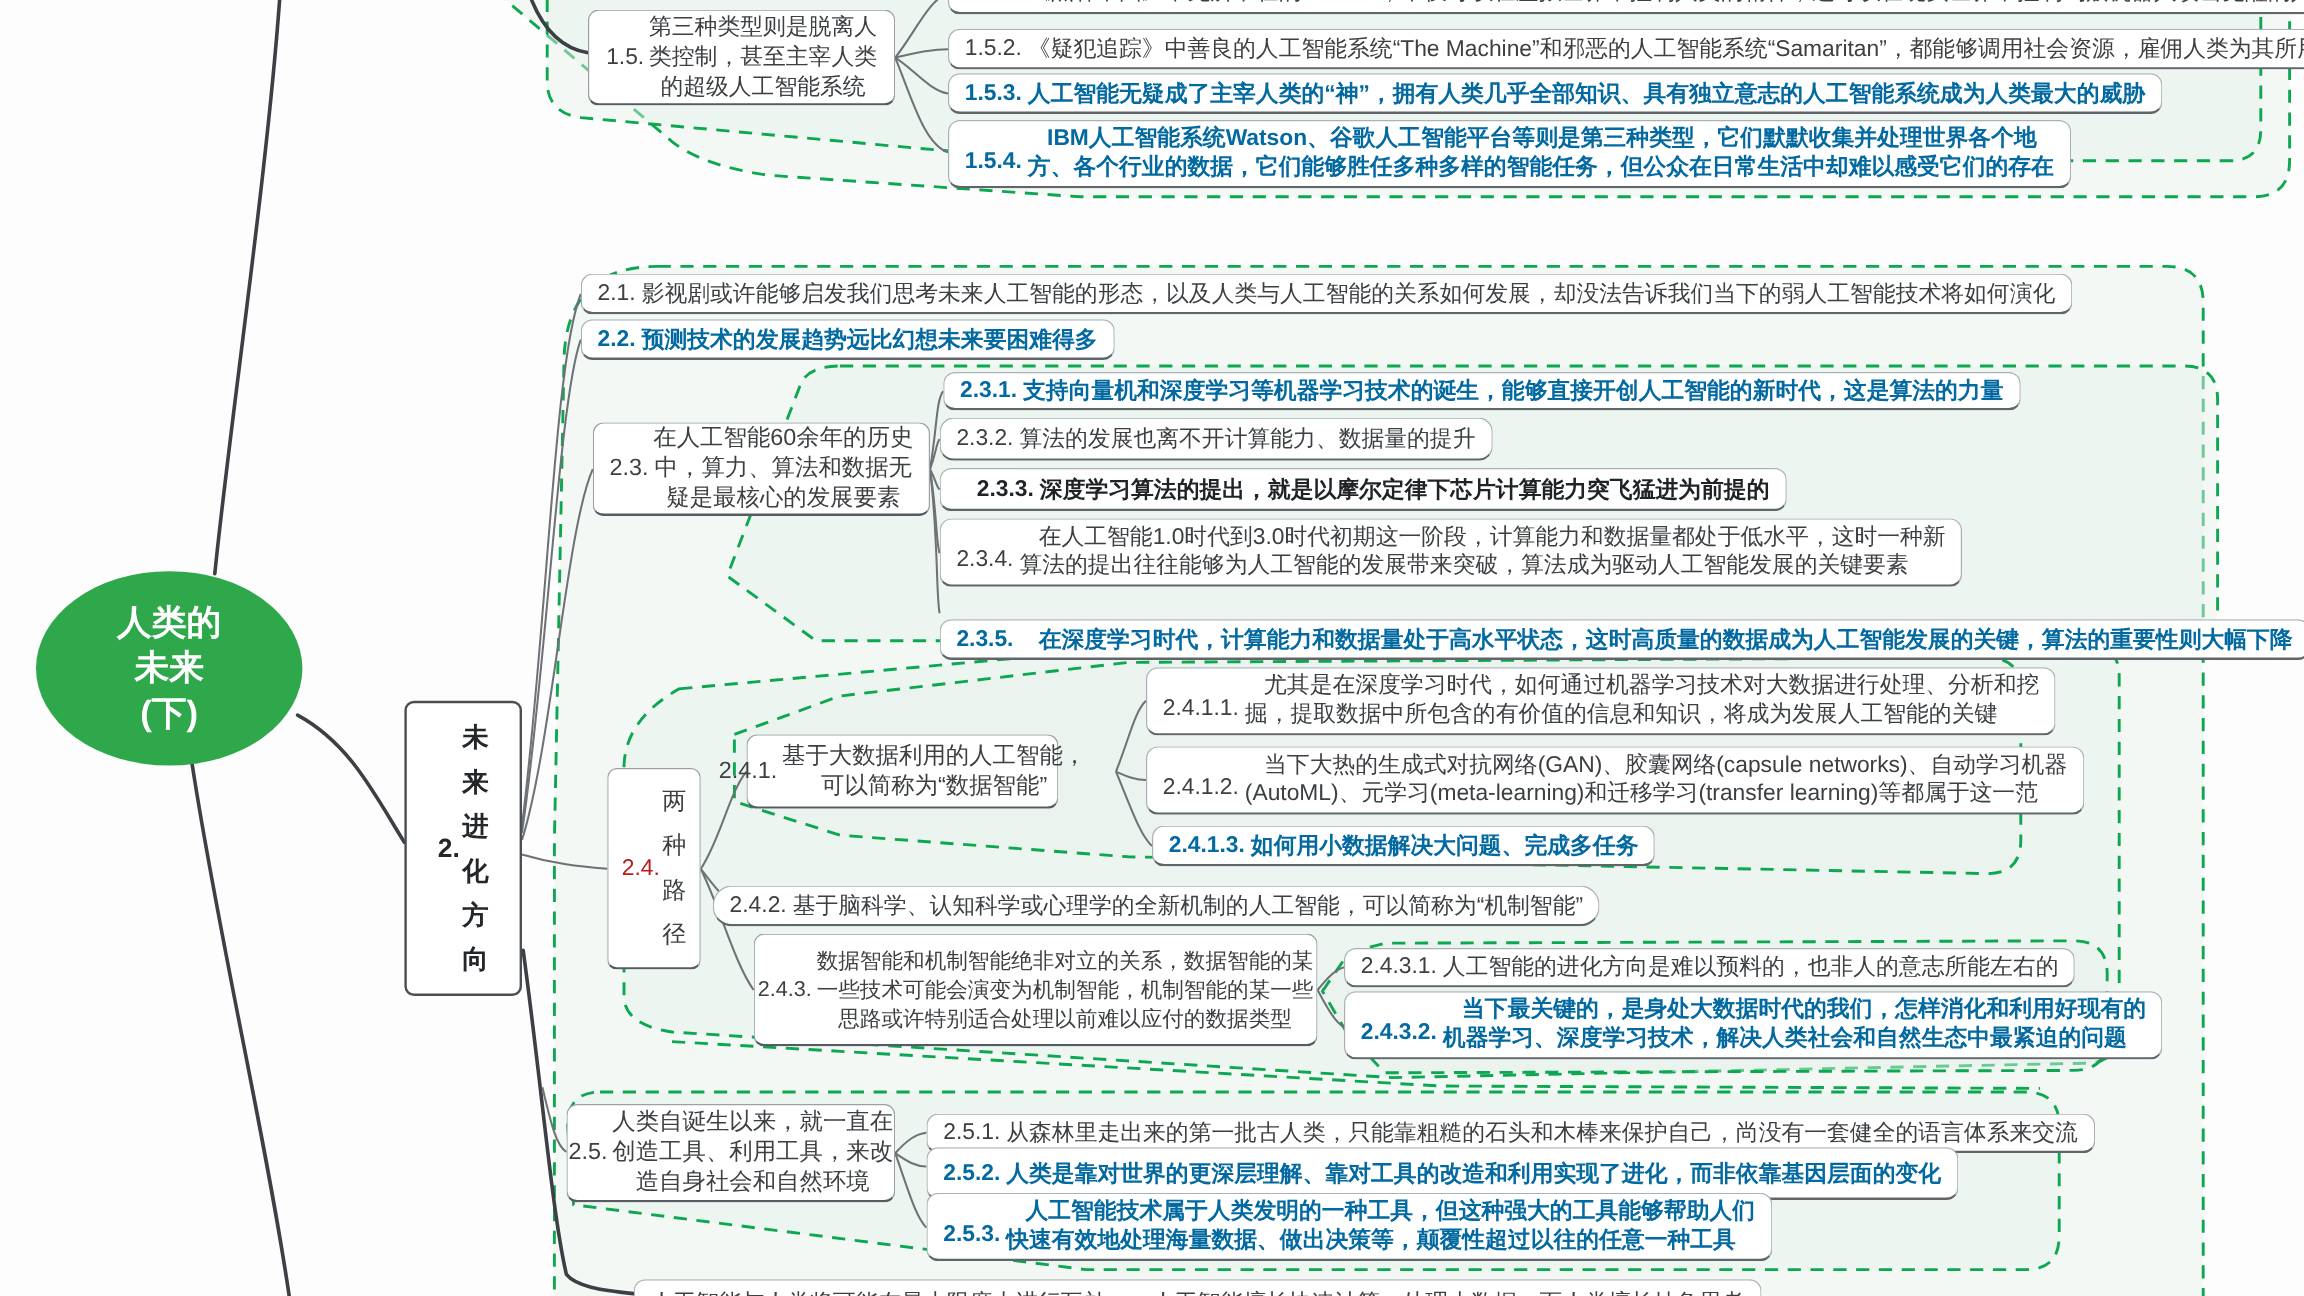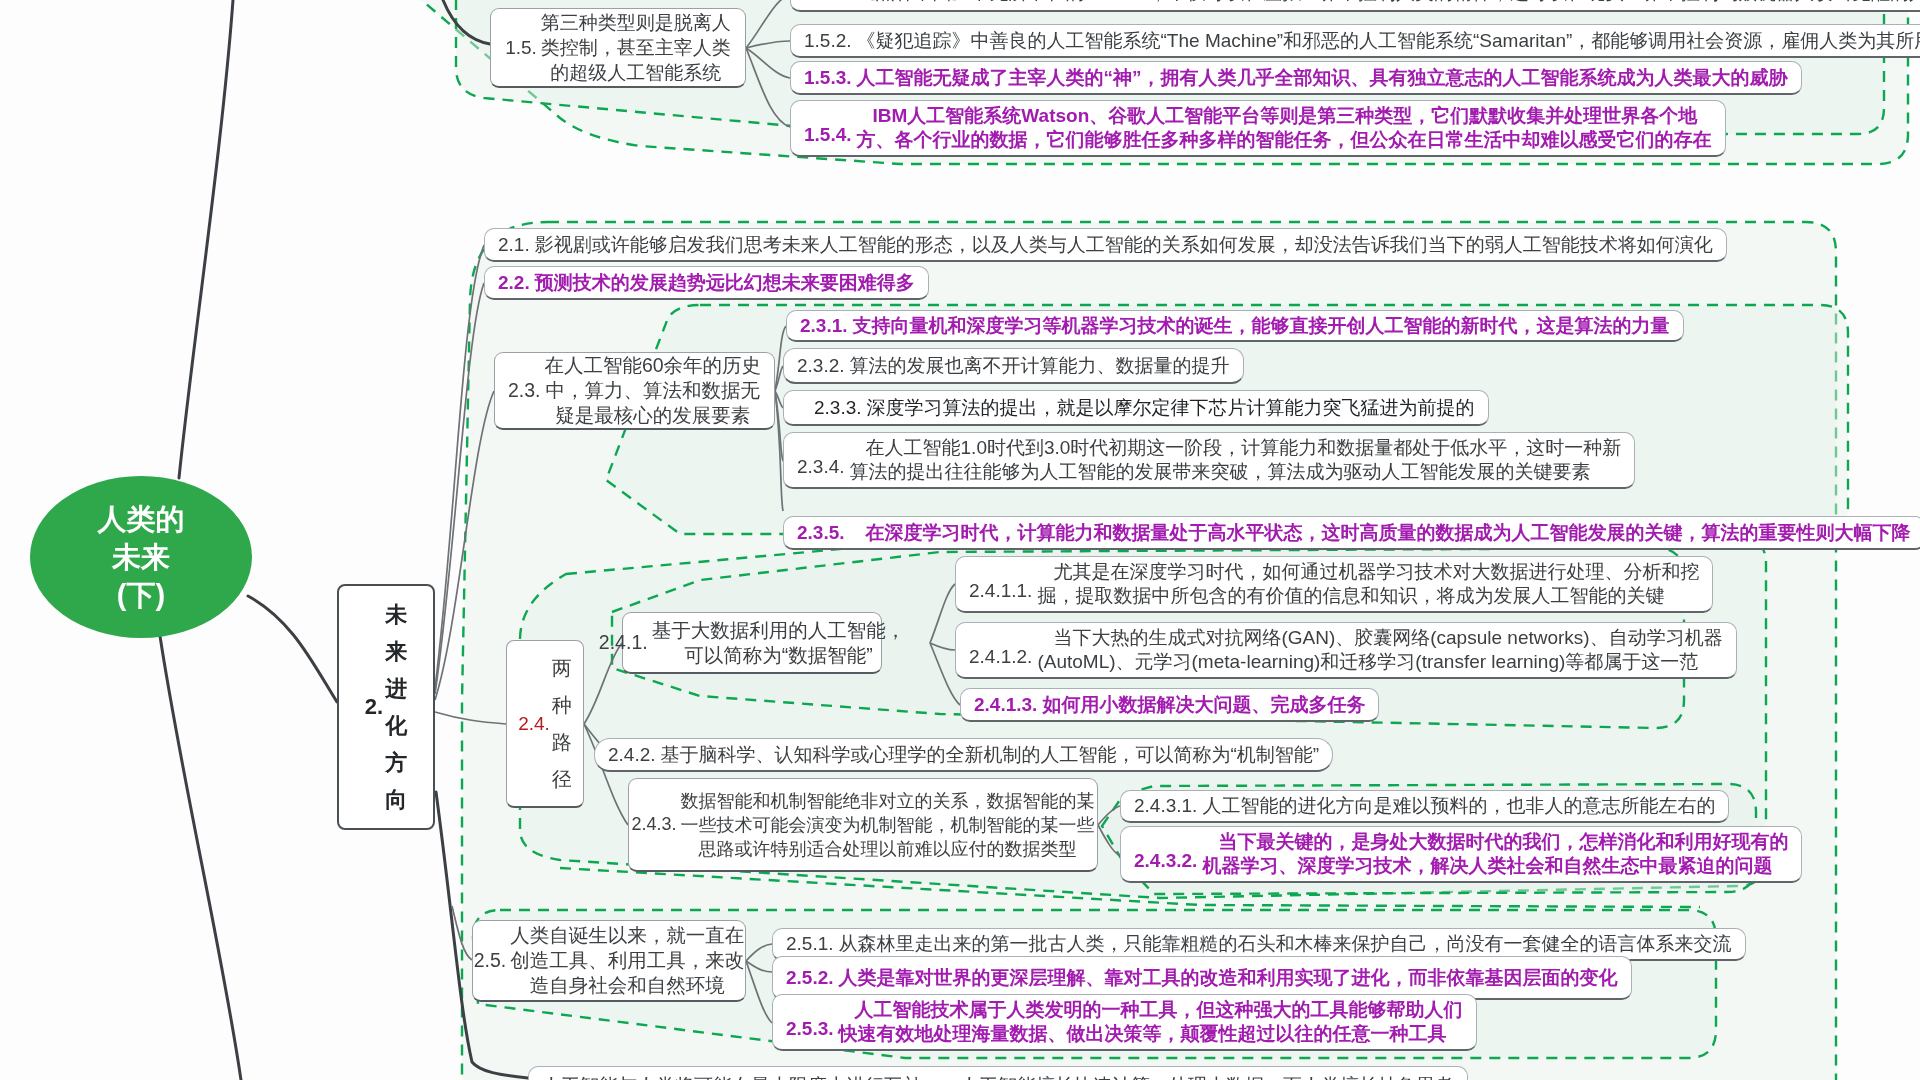--- a/index.html
+++ b/index.html
@@ -15,22 +15,22 @@
   .block{display:flex;align-items:center;padding:3px 13px;
          border:1px solid #aab0b5;border-bottom:2.4px solid #60656a;border-radius:10px;font-size:19px;}
   .block .lab{margin-right:5px;flex:0 0 auto;margin-top:13px;}
   .block .ln{display:block;line-height:24px;white-space:nowrap;}
   .block .ln.ind{text-indent:16px;}
   
   .topic{display:flex;align-items:center;justify-content:center;padding:4px 10px;
          border:1.6px solid #9aa0a6;border-bottom:2.6px solid #565b61;border-radius:9px;font-size:19.5px;}
   .topic .lab{margin-right:4px;flex:0 0 auto;}
   .topic .ln{display:block;text-align:center;line-height:25px;white-space:nowrap;}
-  .red{color:#a21caf;font-weight:bold;}
-  .bold{font-weight:normal;color:#1f2326;padding-left:30px;}
+  .red{color:#0369a1;font-weight:bold;}
+  .bold{font-weight:bold;color:#1f2326;padding-left:30px;}
   .root{display:flex;flex-direction:column;align-items:center;justify-content:center;
         background:#2fa84c;color:#fff;font-weight:bold;font-size:29px;border-radius:115px/84px;}
   .root .ln{line-height:38px;text-align:center;}
   .vbranch{display:flex;align-items:center;justify-content:center;gap:2px;
            border:2px solid #4a4f54;border-radius:8px;font-weight:bold;color:#24272a;}
   .vbranch .lab{font-size:22px;align-self:center;}
   .vchars{display:flex;flex-direction:column;align-items:center;}
   .vchars .ch{font-size:22px;line-height:37px;text-align:center;}
   .vbranch2{border:1.4px solid #9aa0a6;border-bottom:2.4px solid #565b61;}
   .vbranch2 .lab{font-size:19px;font-weight:normal;color:#b91c1c;}

